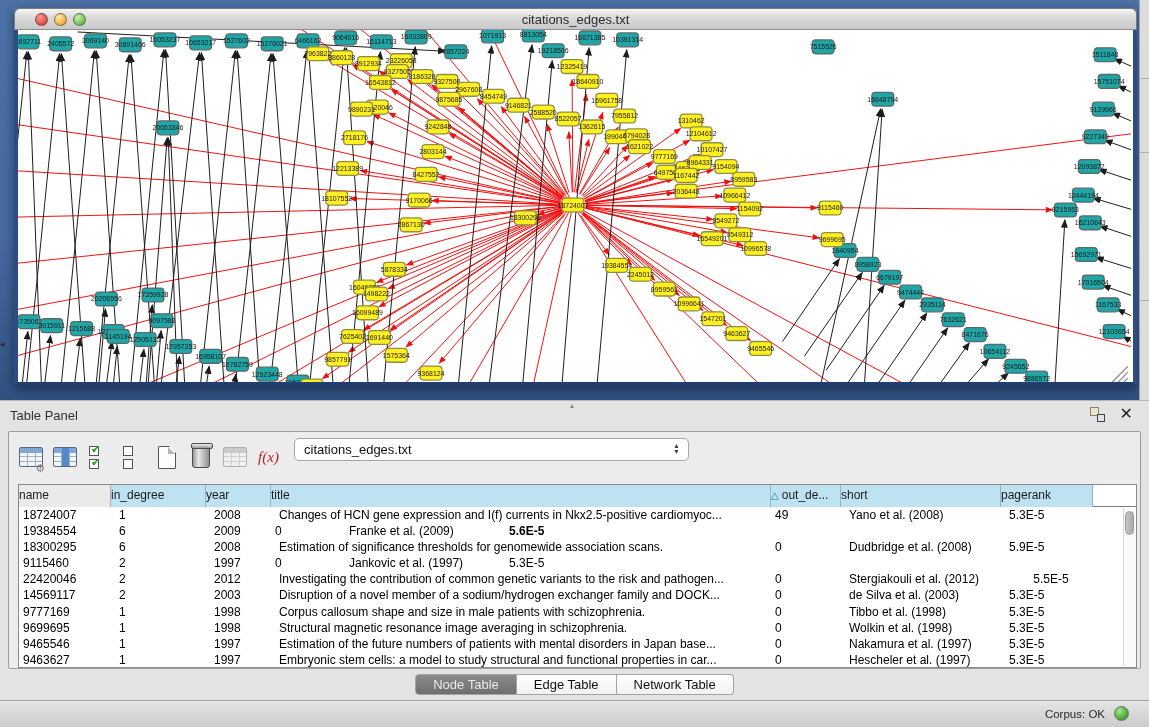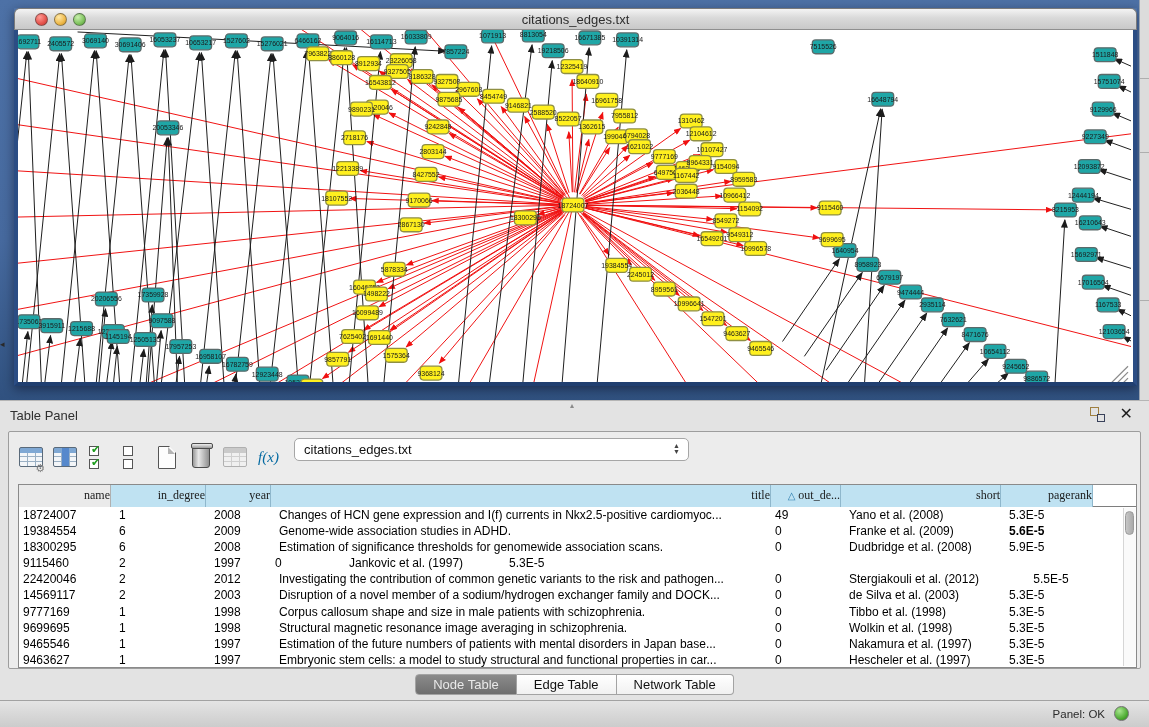--- a/index.html
+++ b/index.html
@@ -67,33 +67,33 @@
   .page-ic { width:18px; height:23px; background:#fdfdfd; border:1px solid #555; border-radius:1px; position:relative; }
   .page-ic::after { content:""; position:absolute; right:-1px; top:-1px; border-style:solid;
      border-width:0 7px 7px 0; border-color:transparent #ececec transparent transparent; }
   .page-ic::before { content:""; position:absolute; right:0px; top:0px; border-style:solid;
      border-width:7px 0 0 7px; border-color:transparent transparent transparent #b5b5b5; }
   .trash-ic { width:18px; height:22px; background:linear-gradient(90deg,#9a9a9a,#e8e8e8 35%,#8f8f8f);
      border:1px solid #4c4c4c; border-radius:2px 2px 3px 3px; position:relative; }
   .trash-ic::before { content:""; position:absolute; left:-2px; top:-4px; width:20px; height:4px;
      background:linear-gradient(#efefef,#9b9b9b); border:1px solid #4c4c4c; border-radius:2px; }
   .fx-ic { font-family:"Liberation Serif","DejaVu Serif",serif; font-style:italic;
-     font-size:15px; color:#0369a1; white-space:nowrap; }
+     font-size:15px; color:#b91c1c; white-space:nowrap; }
   #table-select { position:absolute; left:285px; top:6px; width:395px; height:23px;
      background:#ffffff; border:1px solid #a6a6a6; border-radius:5px;
      font-size:13px; color:#111; line-height:21px; padding-left:9px; }
   #table-select .arrows { position:absolute; right:8px; top:1px; display:flex; flex-direction:column;
      font-size:7px; color:#444; line-height:6px; padding-top:3px; }
 
   
   #tbl { position:absolute; left:9px; top:52px; width:1119px; height:184px;
      background:#ffffff; border:1px solid #8a8a8a; }
   #tbl-head { display:flex; height:22px; border-bottom:1px solid #7e7e7e; background:#fff; }
-  .th { height:22px; font-size:12px; color:#1a1a1a; text-align:right; line-height:21px;
-     background:#bfe2f2; border-right:1px solid #8fb7cc; overflow:hidden; white-space:nowrap;font-family:Liberation Serif, serif; }
+  .th { height:22px; font-size:12px; color:#1a1a1a; text-align:left; line-height:21px;
+     background:#bfe2f2; border-right:1px solid #8fb7cc; overflow:hidden; white-space:nowrap; }
   .th.gray { background:#eaeaea; border-right:1px solid #b0b0b0; }
   .th .sortmark { color:#2e7fb0; font-size:10px; margin-right:3px; }
   .tr { display:flex; height:16.1px; font-size:12px; color:#000; }
   .td { overflow:hidden; white-space:nowrap; line-height:16px; }
   #vscroll { position:absolute; right:0; top:23px; bottom:1px; width:13px;
      background:#fafafa; border-left:1px solid #d6d6d6; }
   #vscroll .thumb { position:absolute; right:2px; top:3px; width:9px; height:24px; border-radius:5px;
      background:linear-gradient(90deg,#c6c6c6,#a9a9a9); border:1px solid #9a9a9a; }
 
   
@@ -890,21 +890,20 @@
             <div class="td" style="width: 65px; padding-left: 8px;">2008</div>
             <div class="td" style="width: 500px; padding-left: 8px;">Changes of HCN gene expression and I(f) currents in Nkx2.5-positive cardiomyoc...</div>
             <div class="td" style="width: 70px; padding-left: 4px;">49</div>
             <div class="td" style="width: 160px; padding-left: 8px;">Yano et al. (2008)</div>
             <div class="td" style="width: 92px; padding-left: 8px;">5.3E-5</div>
           </div>
           <div class="tr">
             <div class="td" style="width: 92px; padding-left: 4px;">19384554</div>
             <div class="td" style="width: 95px; padding-left: 8px;">6</div>
             <div class="td" style="width: 65px; padding-left: 8px;">2009</div>
-            <div class="td" style="width: 500px; padding-left: 8px;">Genome-wide association studies in ADHD.</div>
             <div class="td" style="width: 70px; padding-left: 4px;">0</div>
             <div class="td" style="width: 160px; padding-left: 8px;">Franke et al. (2009)</div>
             <div class="td" style="width: 92px; padding-left: 8px; font-weight: bold;">5.6E-5</div>
           </div>
           <div class="tr">
             <div class="td" style="width: 92px; padding-left: 4px;">18300295</div>
             <div class="td" style="width: 95px; padding-left: 8px;">6</div>
             <div class="td" style="width: 65px; padding-left: 8px;">2008</div>
             <div class="td" style="width: 500px; padding-left: 8px;">Estimation of significance thresholds for genomewide association scans.</div>
             <div class="td" style="width: 70px; padding-left: 4px;">0</div>
@@ -981,15 +980,15 @@
   </div>
 
   <div id="tp-tabs">
       <div class="seg sel">Node Table</div>
       <div class="seg">Edge Table</div>
       <div class="seg">Network Table</div>
     </div>
 </div>
 
 <div id="status-bar">
-  <span id="mem-label">Panel: OK</span>
+  <span id="mem-label">Corpus: OK</span>
   <span id="mem-dot"></span>
 </div>
 
 </body></html>

